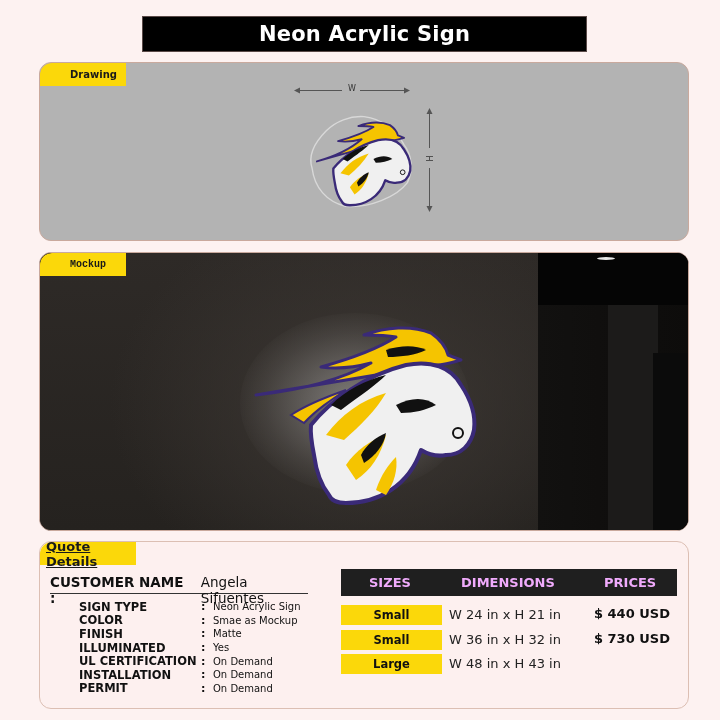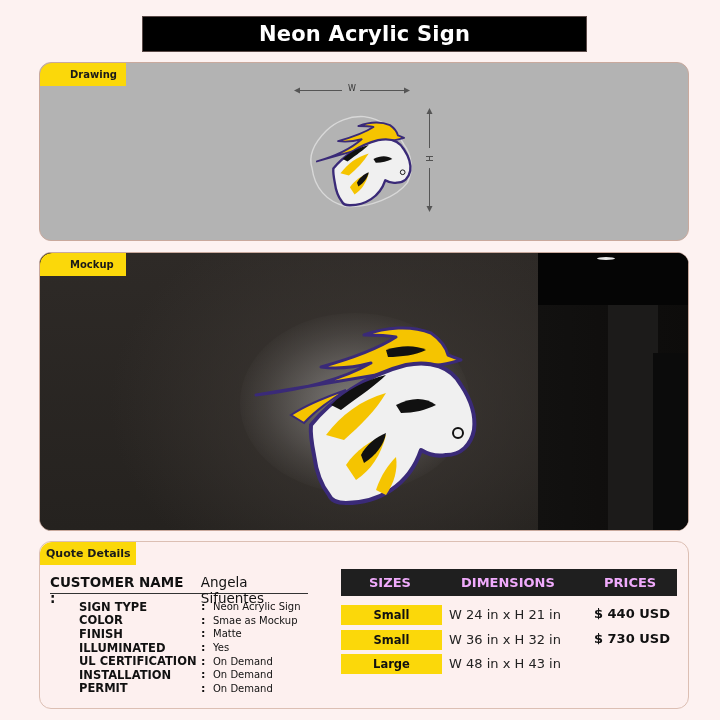--- a/index.html
+++ b/index.html
@@ -11,32 +11,32 @@
     background: #000; border: 1px solid #5a4a48;
     display: flex; align-items: center; justify-content: center;
   }
   .title-bar span { color: #fff; font-weight: bold; font-size: 21px; letter-spacing: 0.2px; }
 
   .panel {
     position: absolute; left: 39px; width: 650px;
     border-radius: 12px; overflow: hidden;
   }
   .panel-drawing { top: 62px; height: 179px; background: #b3b3b3; border: 1px solid #c9a99d; }
-  .panel-mockup { top: 252px; height: 279px; background: #2a2624; border: 1px solid #c9a99d; }
+  .panel-mockup { top: 252px; height: 279px; background: #2a2624; border: 1px solid #c9a99d; font-family: Liberation Mono, monospace; }
   .panel-quote { top: 541px; height: 168px; background: #fdf0ef; border: 1px solid #dcbfb3; }
 
   .tab-label {
     position: absolute; left: 0; top: 0; height: 23px;
     background: #fbd80a; color: #1a1a1a; font-weight: bold; font-size: 10px;
     display: flex; align-items: center; padding-left: 30px;
     border-top-left-radius: 12px;
   }
   .tab-drawing { width: 86px; }
   .tab-mockup { width: 86px; }
-  .tab-quote { width: 96px; padding-left: 6px; font-size: 11px; }
+  .tab-quote { width: 96px; padding-left: 6px; font-size: 13px; text-decoration: underline; }
 
   
   .dim-w { position: absolute; left: 254px; top: 21px; width: 116px; height: 12px; }
   .dim-w .line { position: absolute; top: 6px; height: 1px; background: #555; }
   .dim-w .txt { position: absolute; left: 50%; top: 0; transform: translateX(-50%); font-size: 8px; color: #333; }
   .dim-h { position: absolute; left: 384px; top: 45px; width: 12px; height: 104px; }
   .dim-h .line { position: absolute; left: 5px; width: 1px; background: #555; }
   .dim-h .txt { position: absolute; left: 1px; top: 46px; font-size: 8px; color: #333; transform: rotate(90deg); }
 
   .logo-small { position: absolute; left: 258px; top: 45px; width: 116px; height: 104px; }

